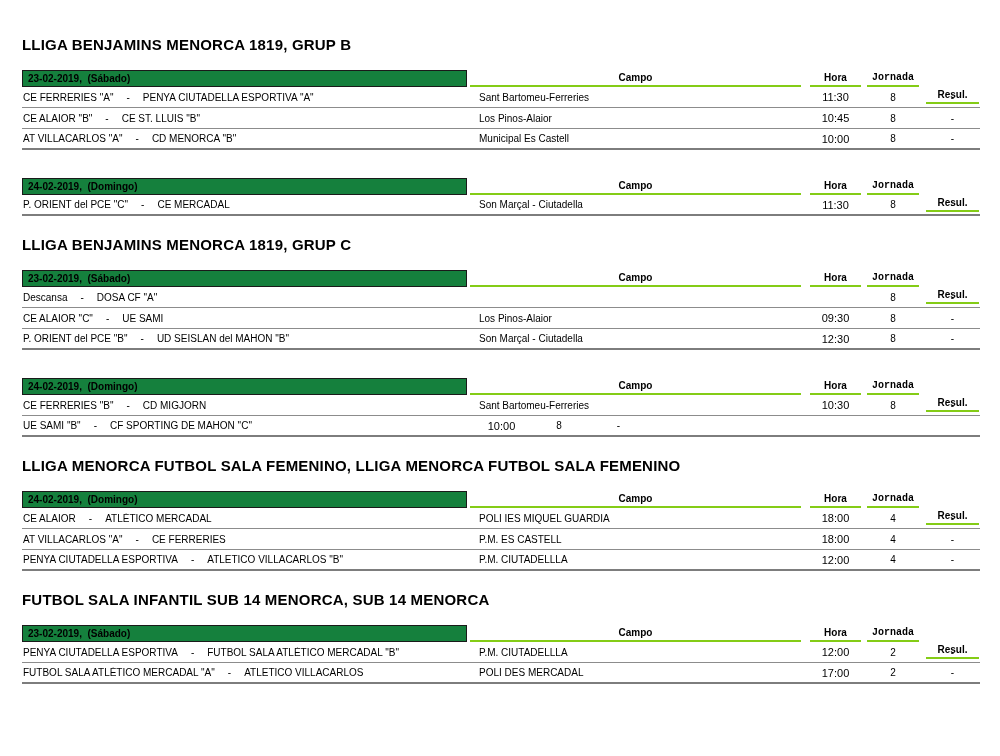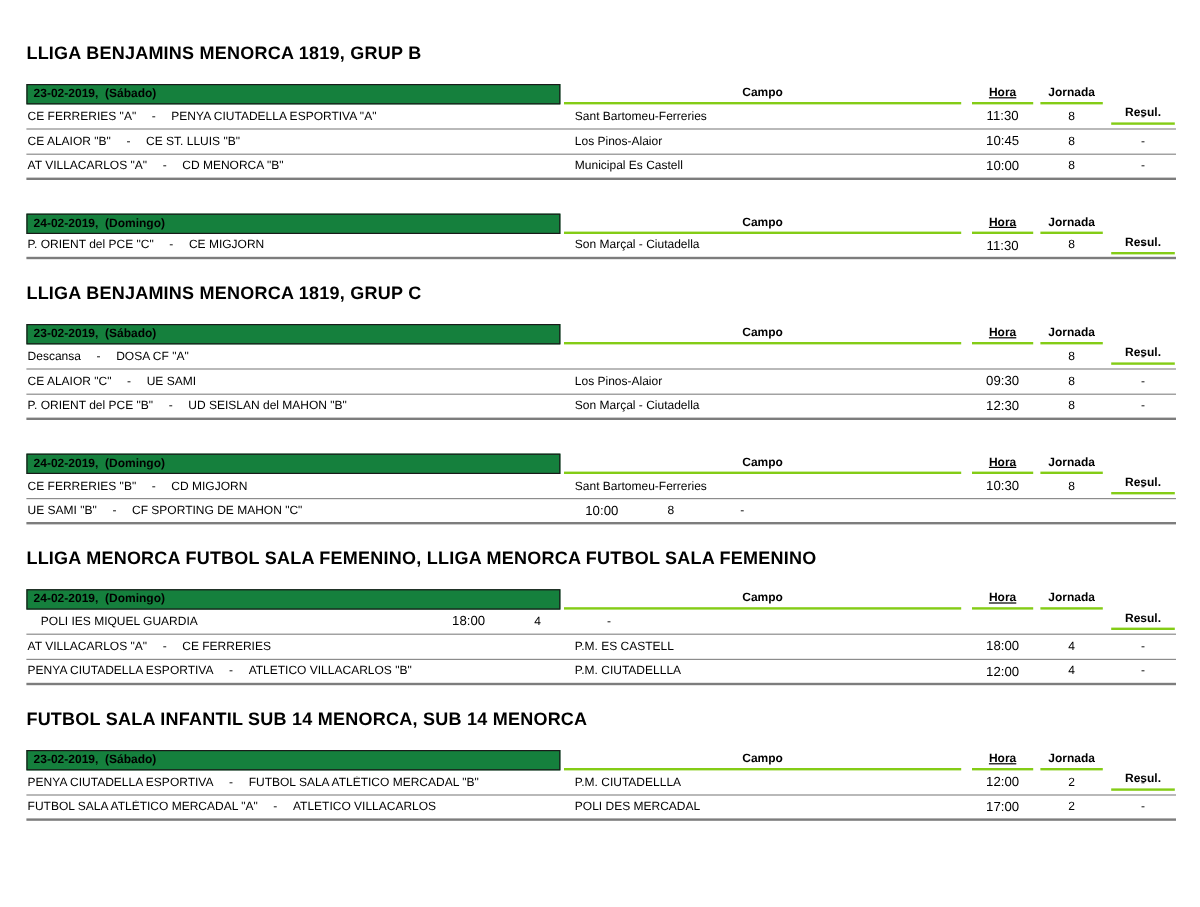--- a/index.html
+++ b/index.html
@@ -45,22 +45,22 @@
     align-items: flex-end;
     justify-content: center;
     box-sizing: border-box;
     border-bottom: 2px solid #84cc16;
     font-size: 10px;
     font-weight: 700;
     padding-bottom: 2px;
     white-space: nowrap;
   }
   .h-campo   { width: 331px; margin-left: 3px; }
-  .h-hora    { width: 51px;  margin-left: 9px; text-decoration: underline; }
-  .h-jornada { width: 52px;  margin-left: 6px; }
+  .h-hora    { width: 51px;  margin-left: 9px; }
+  .h-jornada { width: 52px;  margin-left: 6px; font-family: Liberation Mono, monospace; }
   .h-resul   { width: 53px;  margin-left: 7px; margin-top: 30px; }
 
   
   .t-row {
     display: flex;
     align-items: center;
     height: 21px;
     border-bottom: 1px solid #8c8c8c;
     font-size: 10px;
     box-sizing: border-box;
@@ -121,21 +121,21 @@
   <div class="fixture-table mt28">
     <div class="t-header">
       <div class="date-box">24-02-2019,  (Domingo)</div>
       <div class="h-col h-campo">Campo</div>
       <div class="h-col h-hora">Hora</div>
       <div class="h-col h-jornada">Jornada</div>
       <div class="h-col h-resul">Resul.</div>
     </div>
     <div class="t-row">
       <div class="cell c-match">
-        <span>P. ORIENT del PCE "C"</span><span class="sep">-</span><span>CE MIGJORN</span>
+        <span>P. ORIENT del PCE "C"</span><span class="sep">-</span><span>CE MERCADAL</span>
       </div>
       <div class="cell c-campo">Son Marçal - Ciutadella</div>
       <div class="cell c-hora">11:30</div>
       <div class="cell c-jornada">8</div>
       <div class="cell c-resul">-</div>
     </div>
   </div>
 
   <h2 class="section-title mt20">LLIGA BENJAMINS MENORCA 1819, GRUP C</h2>
 
@@ -207,20 +207,23 @@
 
   <div class="fixture-table">
     <div class="t-header">
       <div class="date-box">24-02-2019,  (Domingo)</div>
       <div class="h-col h-campo">Campo</div>
       <div class="h-col h-hora">Hora</div>
       <div class="h-col h-jornada">Jornada</div>
       <div class="h-col h-resul">Resul.</div>
     </div>
     <div class="t-row">
+      <div class="cell c-match">
+        <span>CE ALAIOR</span><span class="sep">-</span><span>ATLÉTICO MERCADAL</span>
+      </div>
       <div class="cell c-campo">POLI IES MIQUEL GUARDIA</div>
       <div class="cell c-hora">18:00</div>
       <div class="cell c-jornada">4</div>
       <div class="cell c-resul">-</div>
     </div>
     <div class="t-row">
       <div class="cell c-match">
         <span>AT VILLACARLOS "A"</span><span class="sep">-</span><span>CE FERRERIES</span>
       </div>
       <div class="cell c-campo">P.M. ES CASTELL</div>

